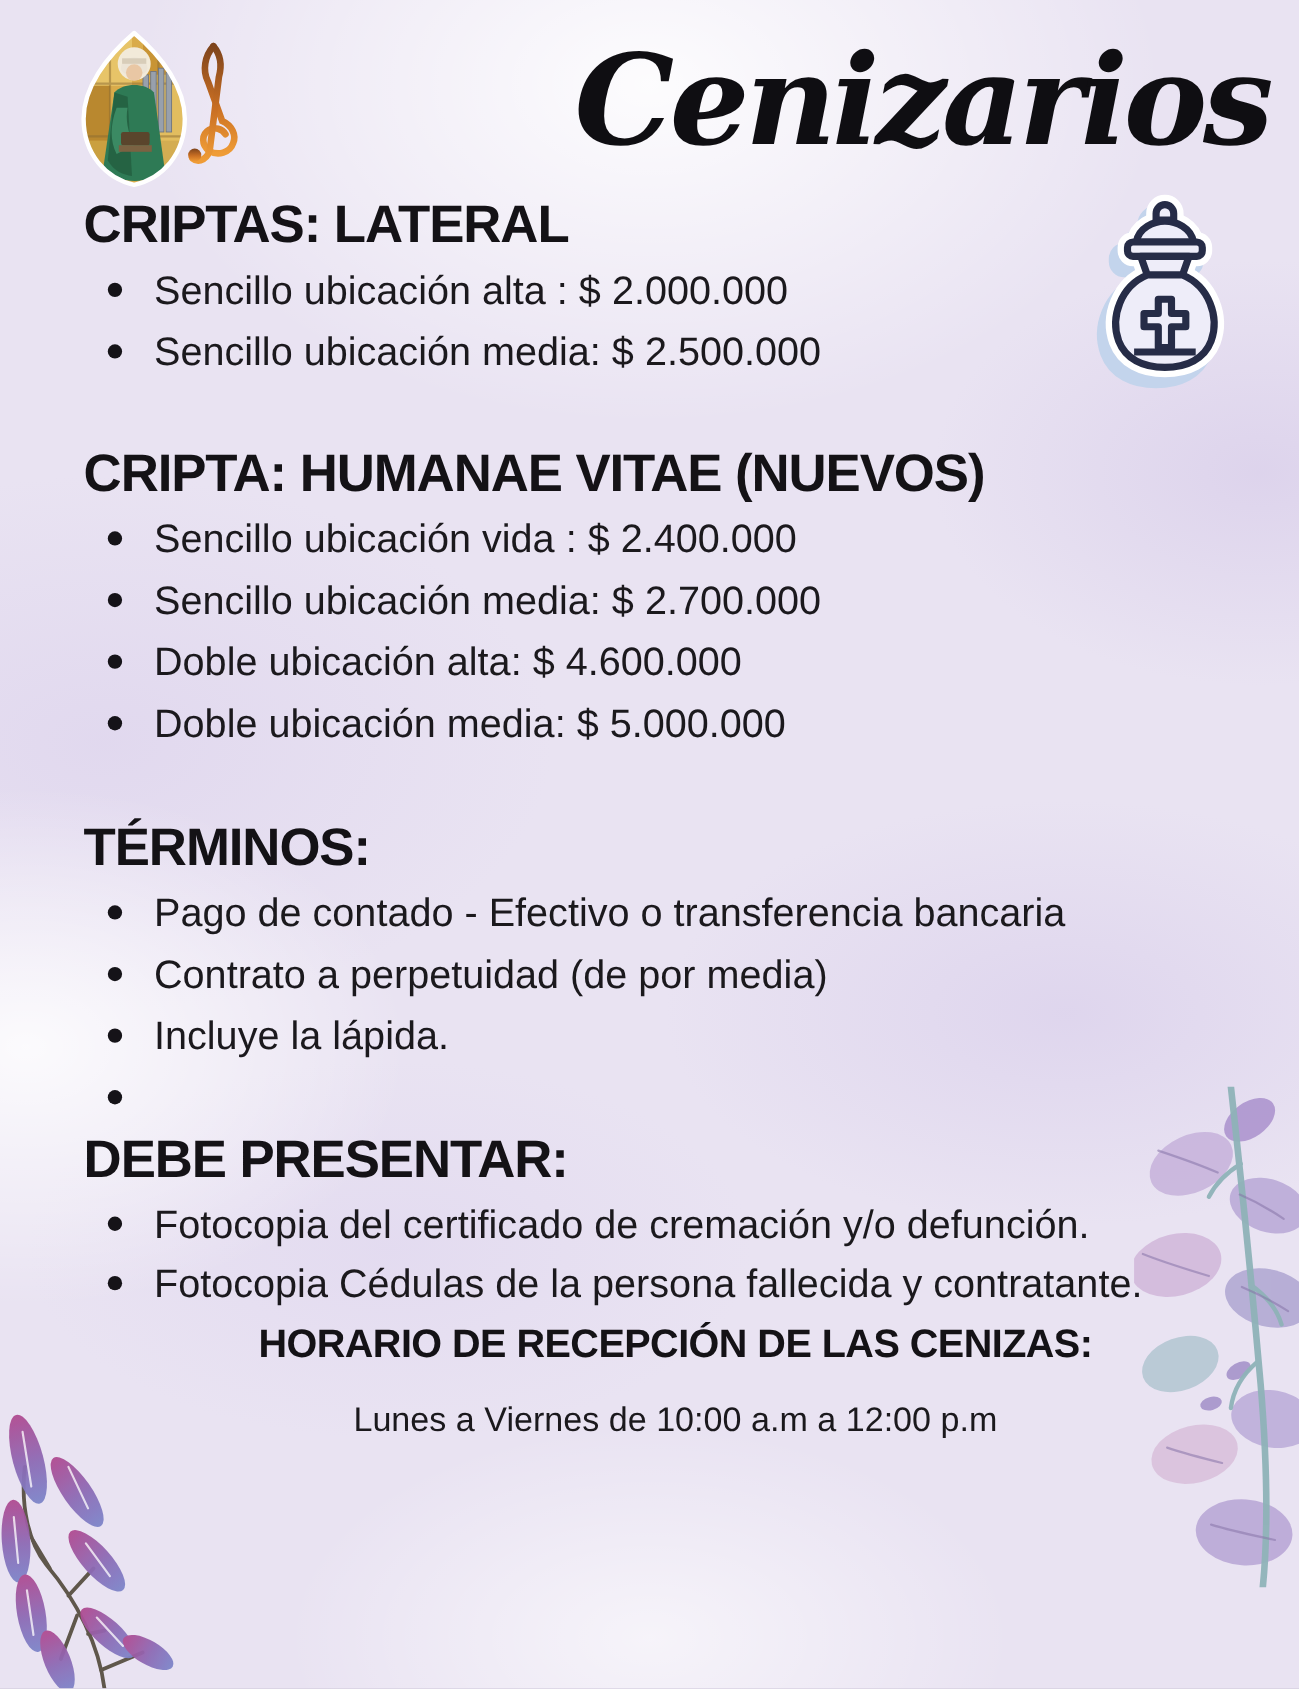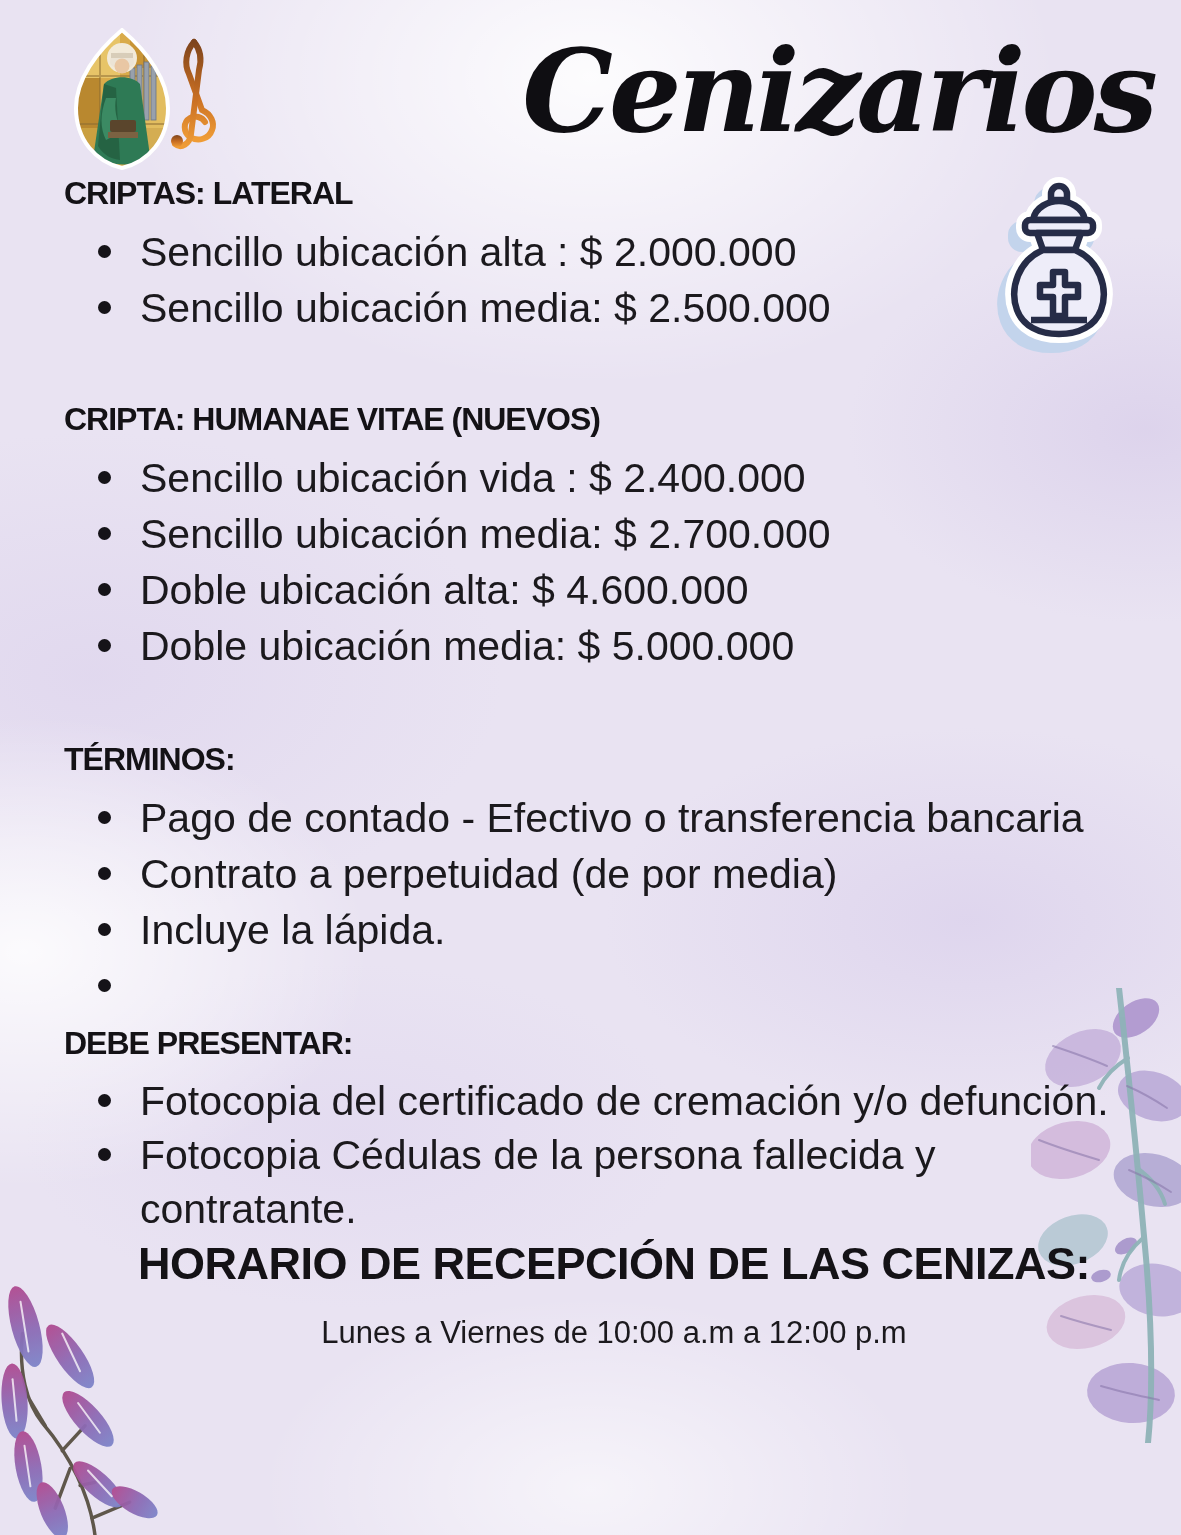--- a/index.html
+++ b/index.html
@@ -32,33 +32,33 @@
   .logo-psalm{font:italic 400 13px/14px "DejaVu Serif",serif;text-align:right;color:#7a5a40;margin-right:4px;}
   .title{
     position:absolute;left:500px;top:16px;width:676px;margin:0;
     font:italic 700 114px/150px "DejaVu Serif",serif;letter-spacing:-4px;
     text-align:center;white-space:nowrap;color:#0f0e12;
   }
   .urn{position:absolute;left:990px;top:170px;z-index:2;}
 
   
   .content{position:absolute;left:64px;top:174px;width:1100px;z-index:2;}
-  .sec h2{margin:0;font-size:32px;line-height:38px;font-weight:800;letter-spacing:-1px;color:#141216;}
+  .sec h2{margin:12px;font-size:48px;line-height:38px;font-weight:800;letter-spacing:-1px;color:#141216;}
   .sec{margin-top:0;}
   .sec.gap1{margin-top:64px;}
   .sec.gap2{margin-top:66px;}
-  .sec ul{list-style:none;margin:12px 0 0 0;padding:0;font-size:41px;line-height:56px;color:#1b191d;}
+  .sec ul{list-style:none;margin:12px 0 0 0;padding:0;font-size:36px;line-height:56px;color:#1b191d;}
   .sec li{position:relative;padding-left:76px;}
   .sec li.wrap{max-width:1000px;}
   .dot{position:absolute;left:34px;top:21px;width:13px;height:13px;border-radius:50%;background:#151318;}
   .sec ul.tight{line-height:54px;}
   .sec ul.tight .dot{top:20px;}
 
   .footer{margin-top:6px;text-align:center;}
-  .footer h2{margin:1px;font-size:45px;line-height:44px;font-weight:800;letter-spacing:-0.5px;color:#141216;}
+  .footer h2{margin:1px;font-size:36px;line-height:44px;font-weight:800;letter-spacing:-0.5px;color:#141216;}
   .footer .sched{margin-top:24px;font-size:31px;line-height:46px;}
 </style>
 </head>
 <body>
 
 <div class="page">
 
   <svg class="deco deco-left" width="175" height="263" viewBox="0 0 175 265">
     <defs>
       <linearGradient id="lg1" x1="0" y1="0" x2="0" y2="1">

